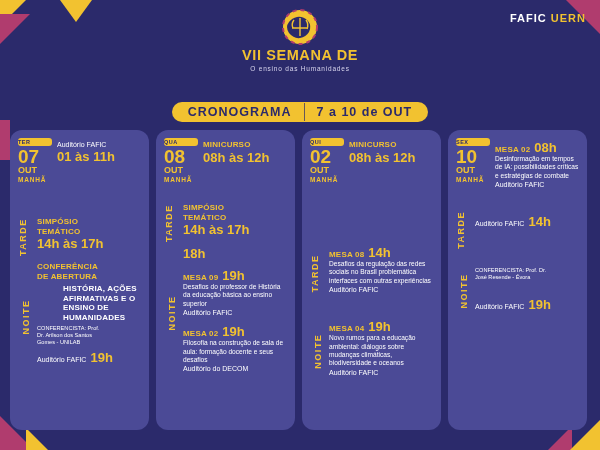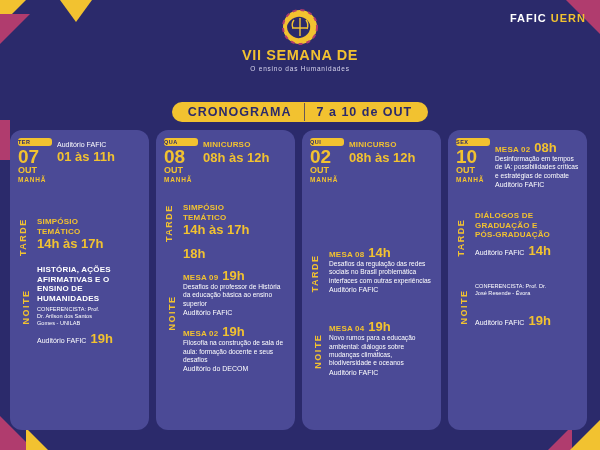--- a/index.html
+++ b/index.html
@@ -89,21 +89,21 @@
   .shift-h {
     color: #f2c230; font-weight: bold; font-size: 6.5px;
     letter-spacing: .8px; margin-top: 1px;
   }
   .firstev { flex: 1; padding-top: 2px; }
 
   .evt-title {
     color: #f2c230; font-weight: bold; font-size: 8px; line-height: 9.5px;
     letter-spacing: .2px;
   }
-  .evt-title.white { color: #ffffff; }
+  .evt-title.white { color: #ffffff; margin-left: 26px; }
   .evt-time { color: #f2c230; font-weight: bold; font-size: 13px; }
   .evt-loc { color: #ffffff; font-size: 7px; line-height: 9px; }
   .evt-desc { color: #ffffff; font-size: 6.6px; line-height: 8.4px; }
   .evt-small { color: #ffffff; font-size: 5.6px; line-height: 7.2px; }
 
   
   .shift-block { display: flex; gap: 6px; margin-top: 8px; }
   .vlabel {
     writing-mode: vertical-rl; transform: rotate(180deg);
     color: #f2c230; font-weight: bold; font-size: 9px;
@@ -176,20 +176,22 @@
 TEMÁTICO</div>
           <div class="evt-time">14h às 17h</div>
         </div>
       </div>
     </div>
 
     <div class="shift-block" style="margin-top:4px">
       <div class="vlabel" style="align-items:flex-end">NOITE</div>
       <div class="shift-body">
         <div class="blk">
+          <div class="evt-title" style="white-space:pre-line">CONFERÊNCIA
+DE ABERTURA</div>
           <div class="evt-title white" style="margin-top:3px">HISTÓRIA, AÇÕES AFIRMATIVAS E O ENSINO DE HUMANIDADES</div>
           <div class="evt-small" style="white-space:pre-line;margin-top:3px">CONFERENCISTA: Prof.
 Dr. Arilson dos Santos
 Gomes - UNILAB</div>
           <div class="inline" style="margin-top:3px">
             <span class="evt-loc">Auditório FAFIC</span>
             <span class="evt-time">19h</span>
           </div>
         </div>
       </div>
@@ -307,23 +309,20 @@
         </div>
         <div class="evt-desc">Desinformação em tempos de IA: possibilidades críticas e estratégias de combate</div>
         <div class="evt-loc">Auditório FAFIC</div>
       </div>
     </div>
 
     <div class="shift-block" style="margin-top:22px">
       <div class="vlabel">TARDE</div>
       <div class="shift-body">
         <div class="blk">
-          <div class="evt-title" style="white-space:pre-line">DIÁLOGOS DE
-GRADUAÇÃO E
-PÓS-GRADUAÇÃO</div>
           <div class="inline" style="margin-top:3px">
             <span class="evt-loc">Auditório FAFIC</span>
             <span class="evt-time">14h</span>
           </div>
         </div>
       </div>
     </div>
 
     <div class="shift-block" style="margin-top:14px">
       <div class="vlabel" style="align-items:flex-end">NOITE</div>

